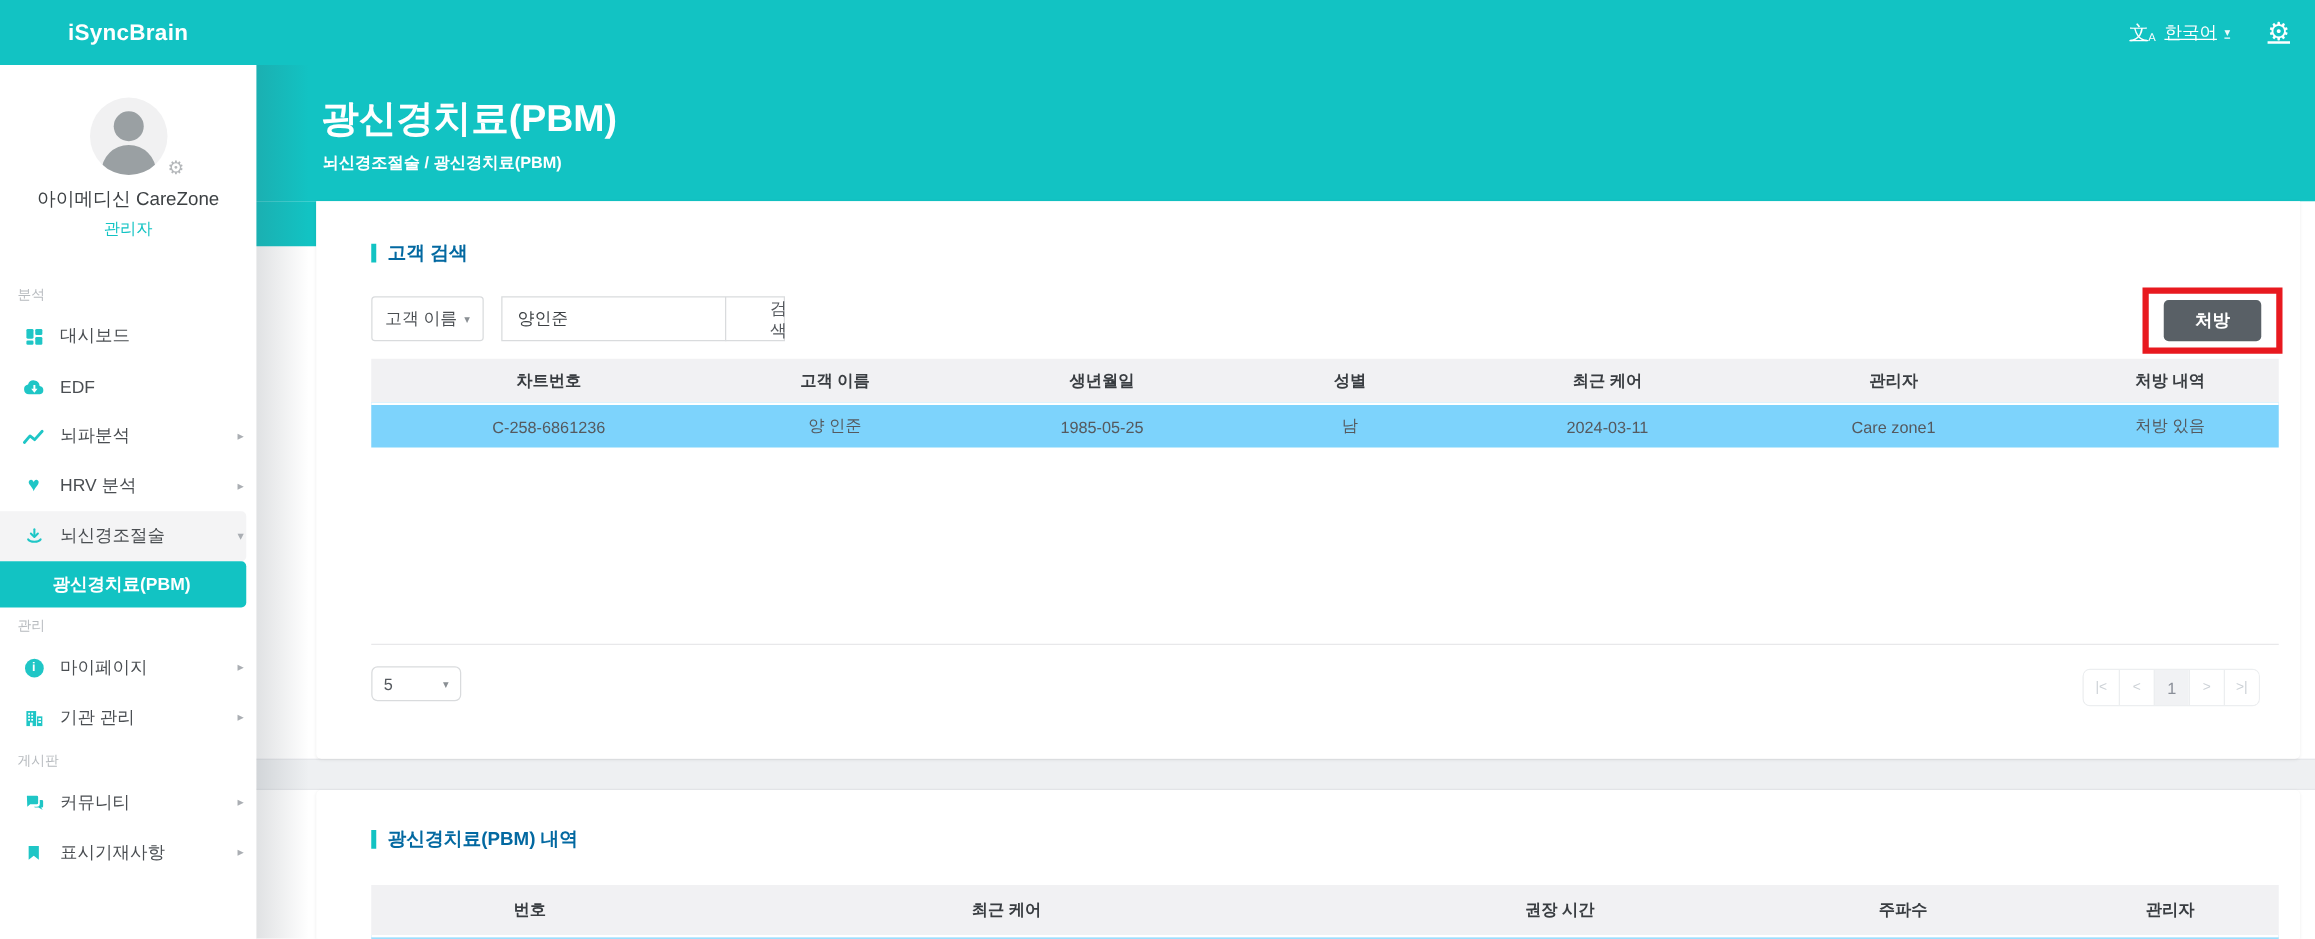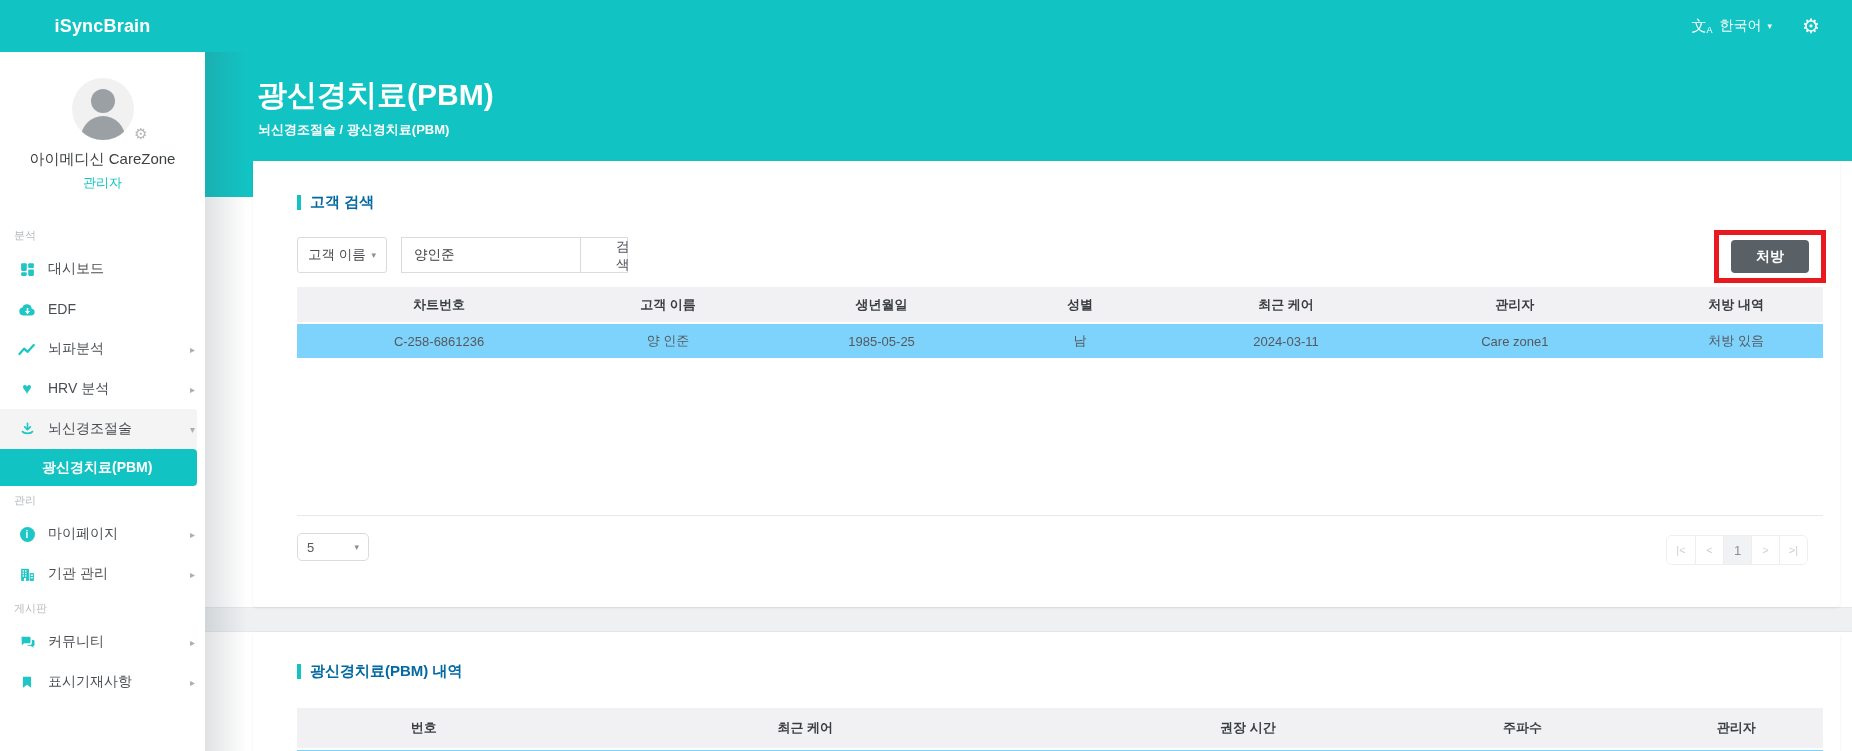--- a/index.html
+++ b/index.html
@@ -2,21 +2,21 @@
 <html><head>
 <meta charset="utf-8">
 <style>
   * { margin:0; padding:0; box-sizing:border-box; }
   html,body { width:1852px; height:751px; overflow:hidden; }
   body { position:relative; font-family:"Liberation Sans", sans-serif; background:#ffffff; }
 
   
   .topbar { position:absolute; left:0; top:0; width:1852px; height:52px; background:#12c3c3; display:flex; align-items:center; z-index:6; }
   .logo { width:205px; text-align:center; color:#fff; font-weight:bold; font-size:18px; letter-spacing:.2px; }
-  .topbar-right { margin-left:auto; display:flex; align-items:center; padding-right:32px; color:#fff; }
+  .topbar-right { margin-left:auto; display:flex; align-items:center; padding-right:20px; color:#fff;text-decoration:underline; }
   .translate-ic { font-size:15px; margin-right:7px; }
   .translate-ic .sub { font-size:9px; vertical-align:-2px; }
   .lang-label { font-size:14px;text-align:right; }
   .lang-caret { font-size:9px; margin-left:6px; opacity:.95; }
   .gear-ic { font-size:20px; margin-left:30px; cursor:pointer; line-height:1; }
 
   
   .header-band { position:absolute; left:205px; top:52px; width:1647px; height:109px; background:#12c3c3; z-index:0; }
   .page-title { padding:23px 0 0 52px; color:#fff; font-size:30px; font-weight:bold; }
   .breadcrumb { padding:5px 16px 0 53px; color:#fff; font-size:13px; font-weight:bold; }

